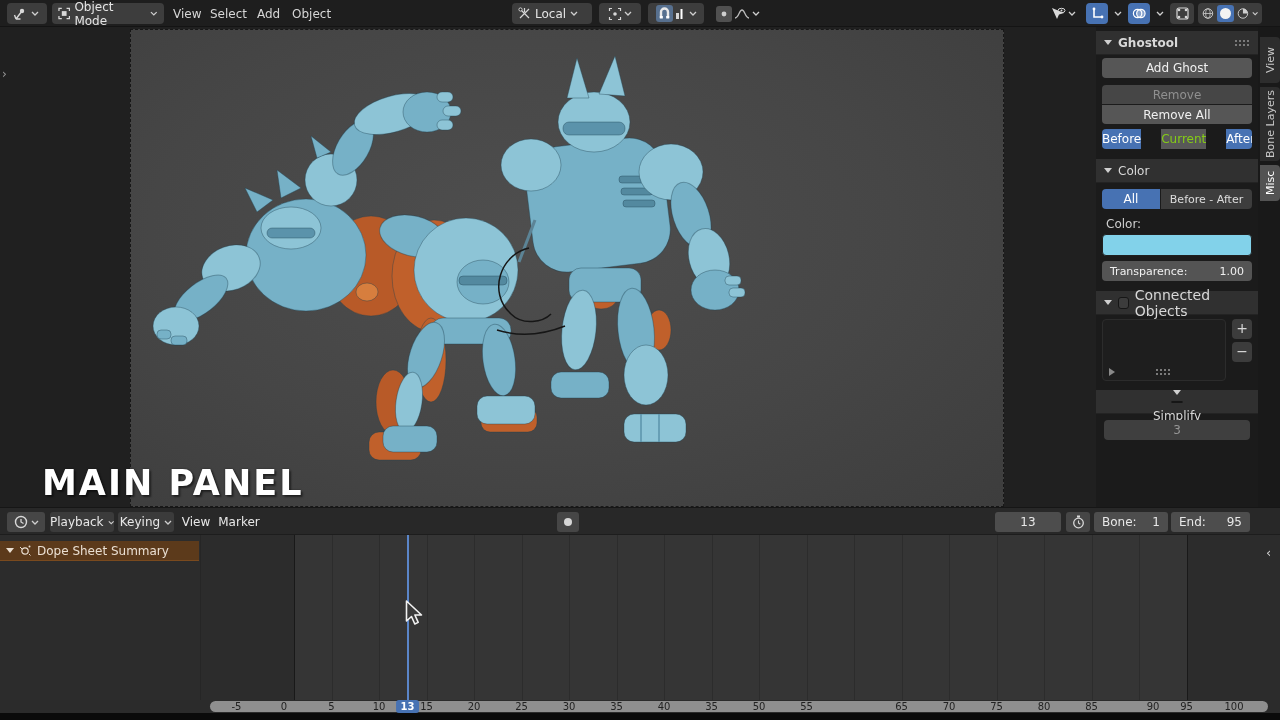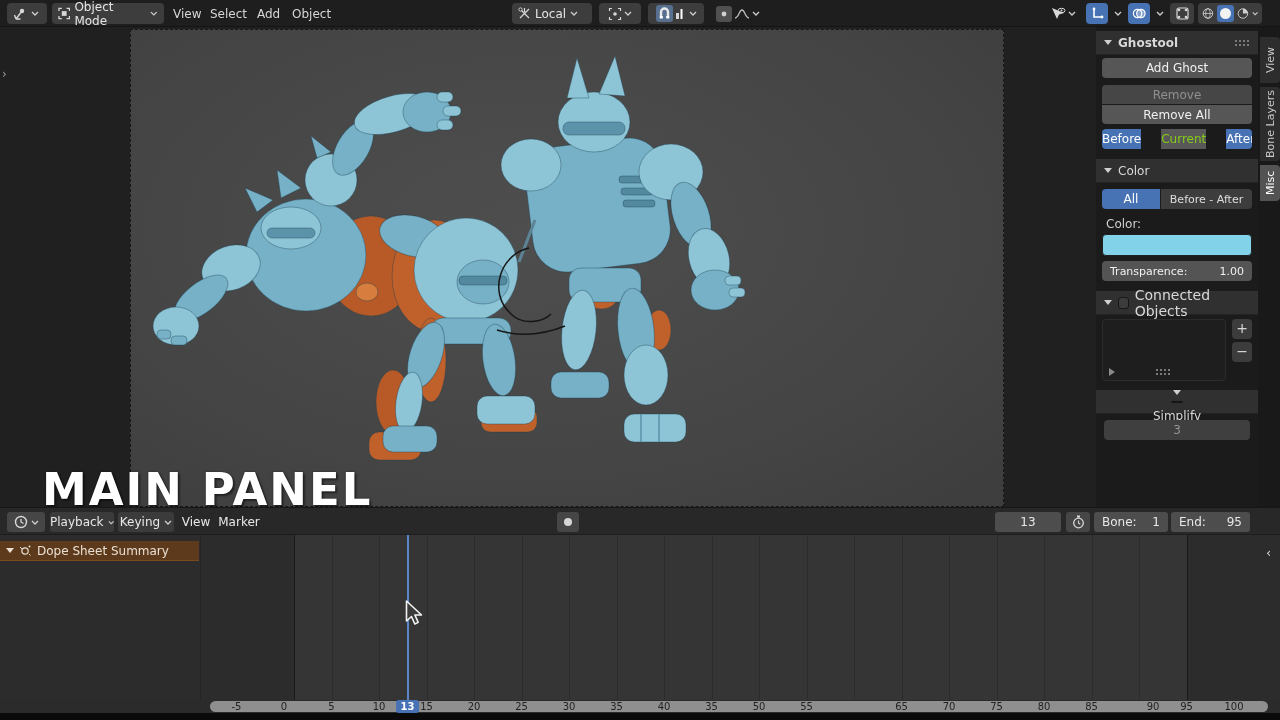--- a/index.html
+++ b/index.html
@@ -20,21 +20,21 @@
   .iconbtn { position:absolute; top:3px; height:21px; display:flex; align-items:center;
              justify-content:center; gap:2px; padding:0 4px; border-radius:4px; }
   .grp { background:#3d3d3d; }
   .on  { background:#4772b3; }
 
   
   #viewport { left:0; top:27px; width:1096px; height:480px; background:#202020; }
   #camera { left:130px; top:2px; width:874px; height:478px;
             background:radial-gradient(ellipse at 45% 42%, #4e4e4e 0%, #464646 55%, #3d3d3d 100%);
             border:1px dashed rgba(10,10,10,.75); }
-  #overlay-text { left:42px; top:436px; font-size:45px; font-weight:800; color:#ffffff;
+  #overlay-text { left:42px; top:436px; font-size:35px; font-weight:800; color:#ffffff;
                   letter-spacing:2px; text-shadow:2px 2px 2px rgba(0,0,0,.45), 0 0 2px rgba(0,0,0,.5); }
   #vp-expand { left:2px; top:40px; color:#9a9a9a; font-size:12px; }
 
   
   #npanel { left:1096px; top:27px; width:162px; height:480px; background:#1b1b1b; color:#d8d8d8; }
   .sect-head { position:absolute; left:0; width:162px; height:24px; background:#303030;
                display:flex; align-items:center; gap:6px; padding:0 8px; font-size:12px;
                border-bottom:1px solid #232323; }
   .tri { width:0; height:0; border-left:4px solid transparent; border-right:4px solid transparent;
          border-top:5px solid #cfcfcf; }

